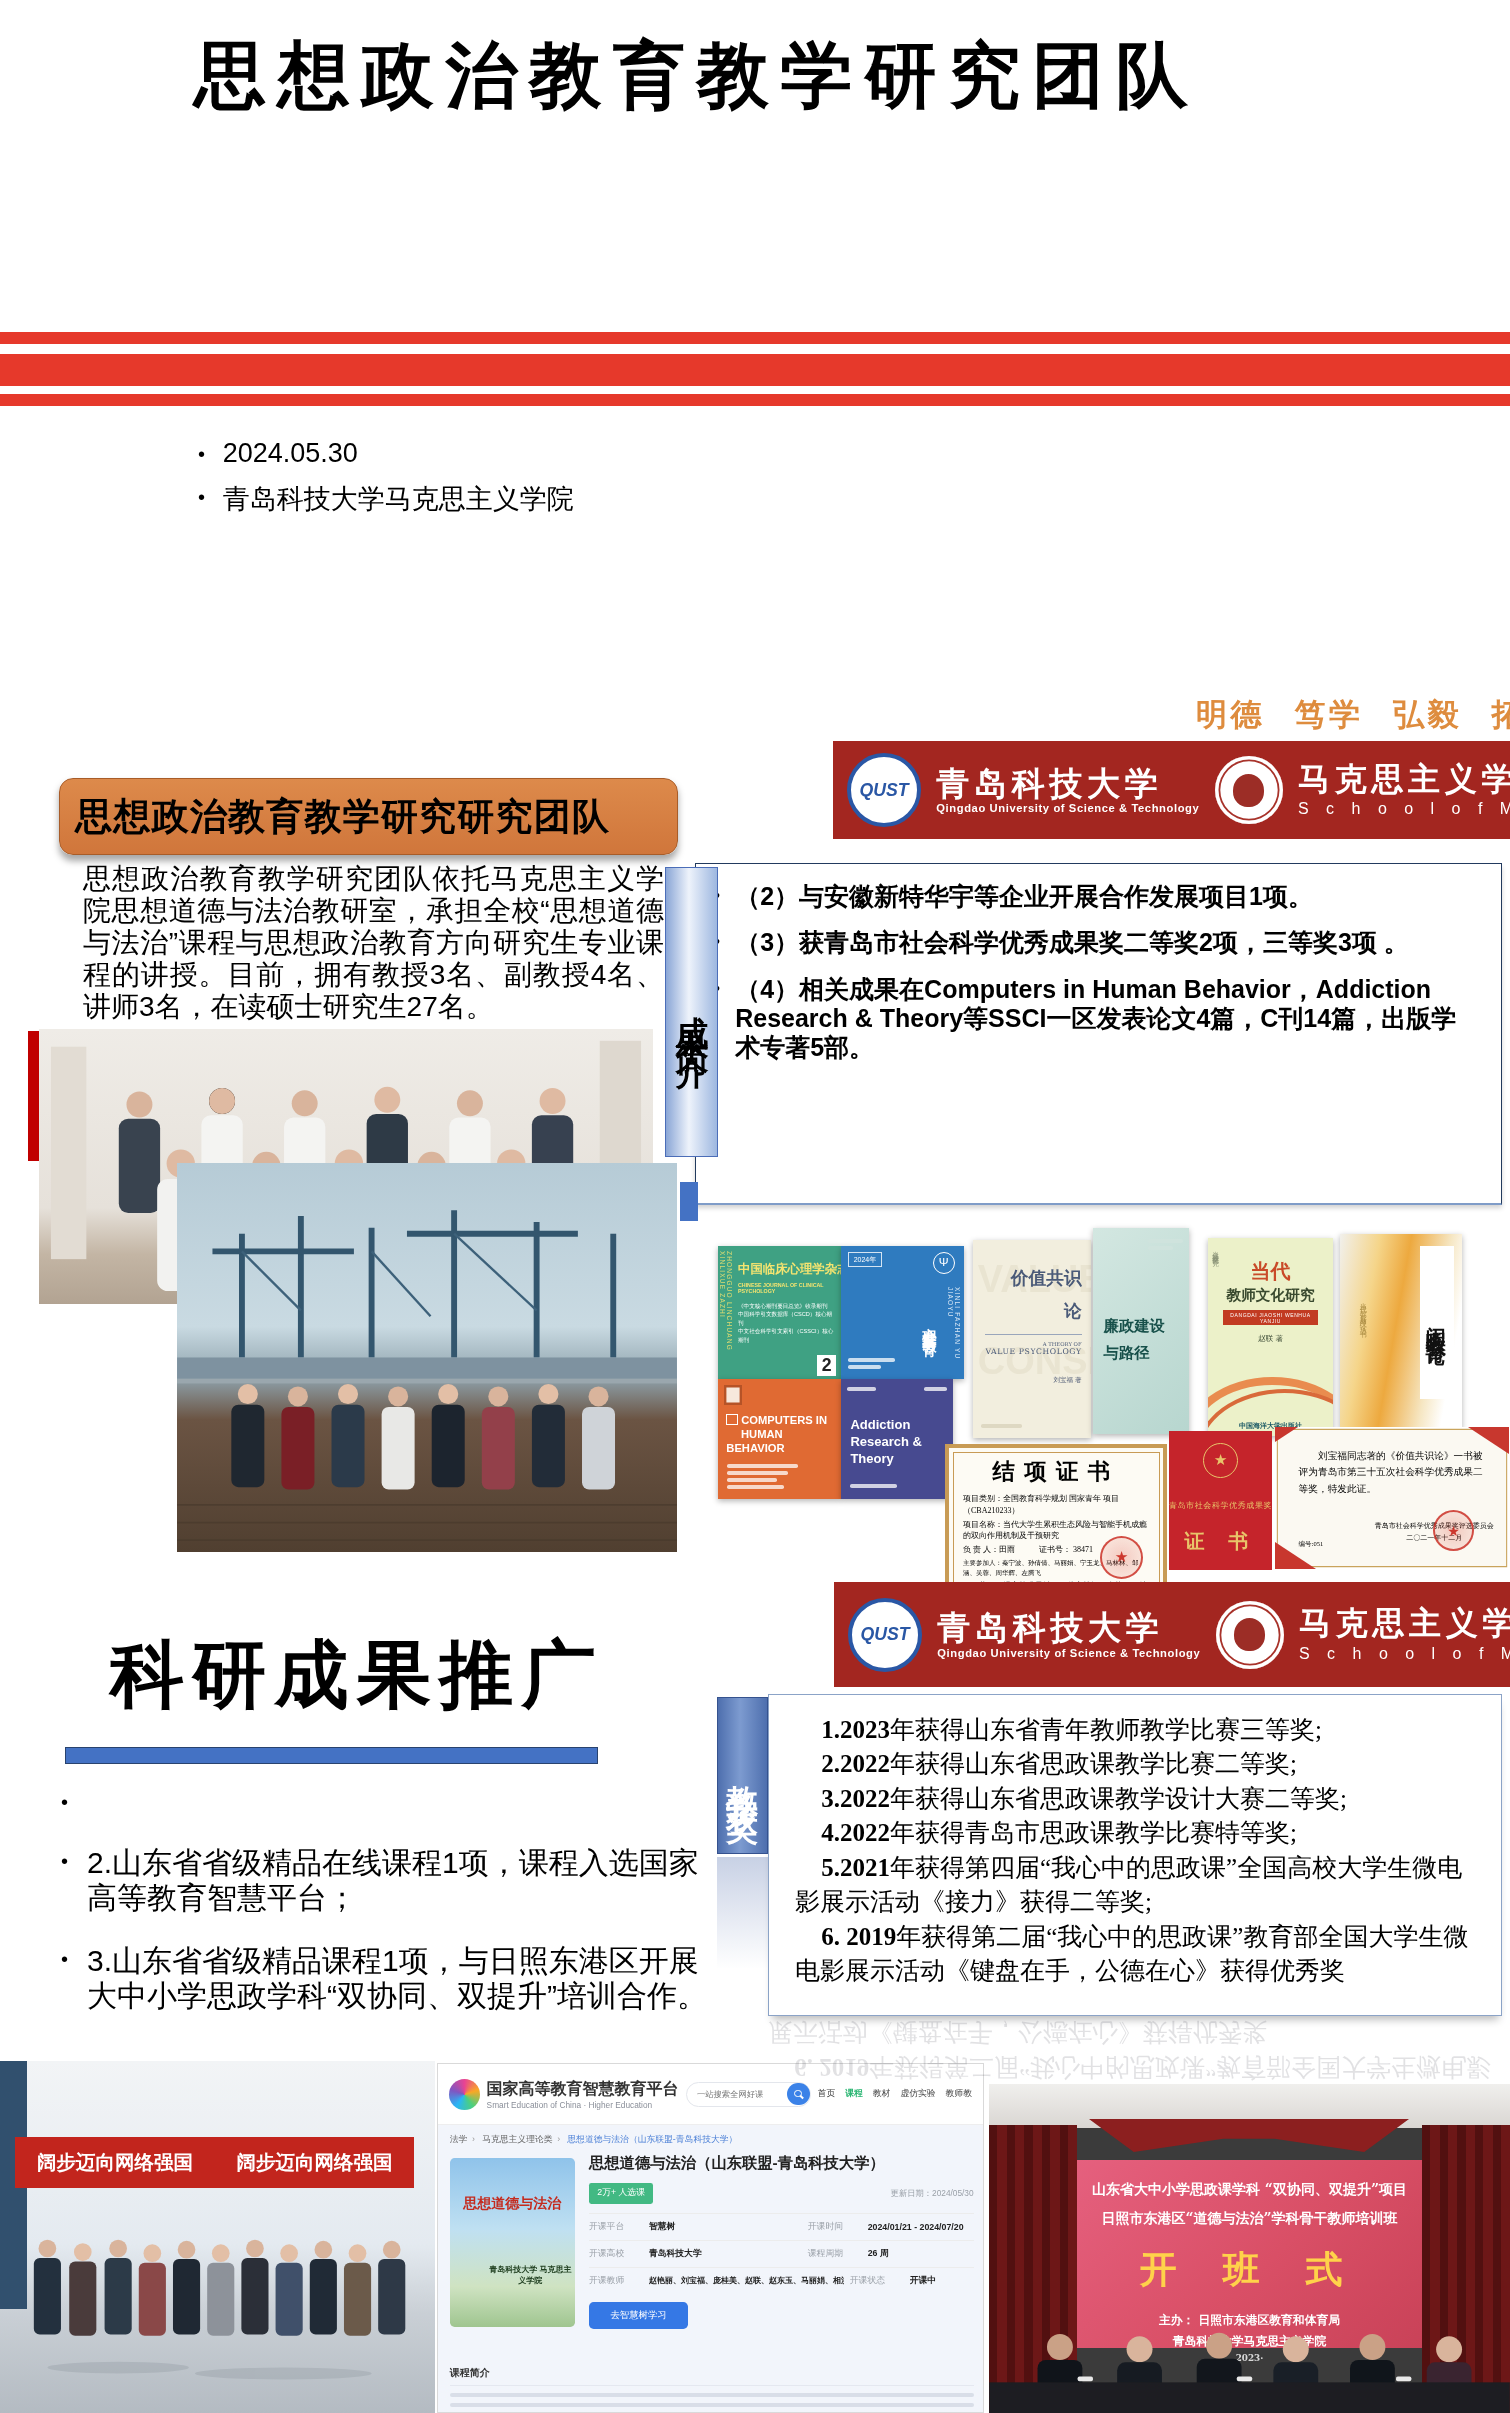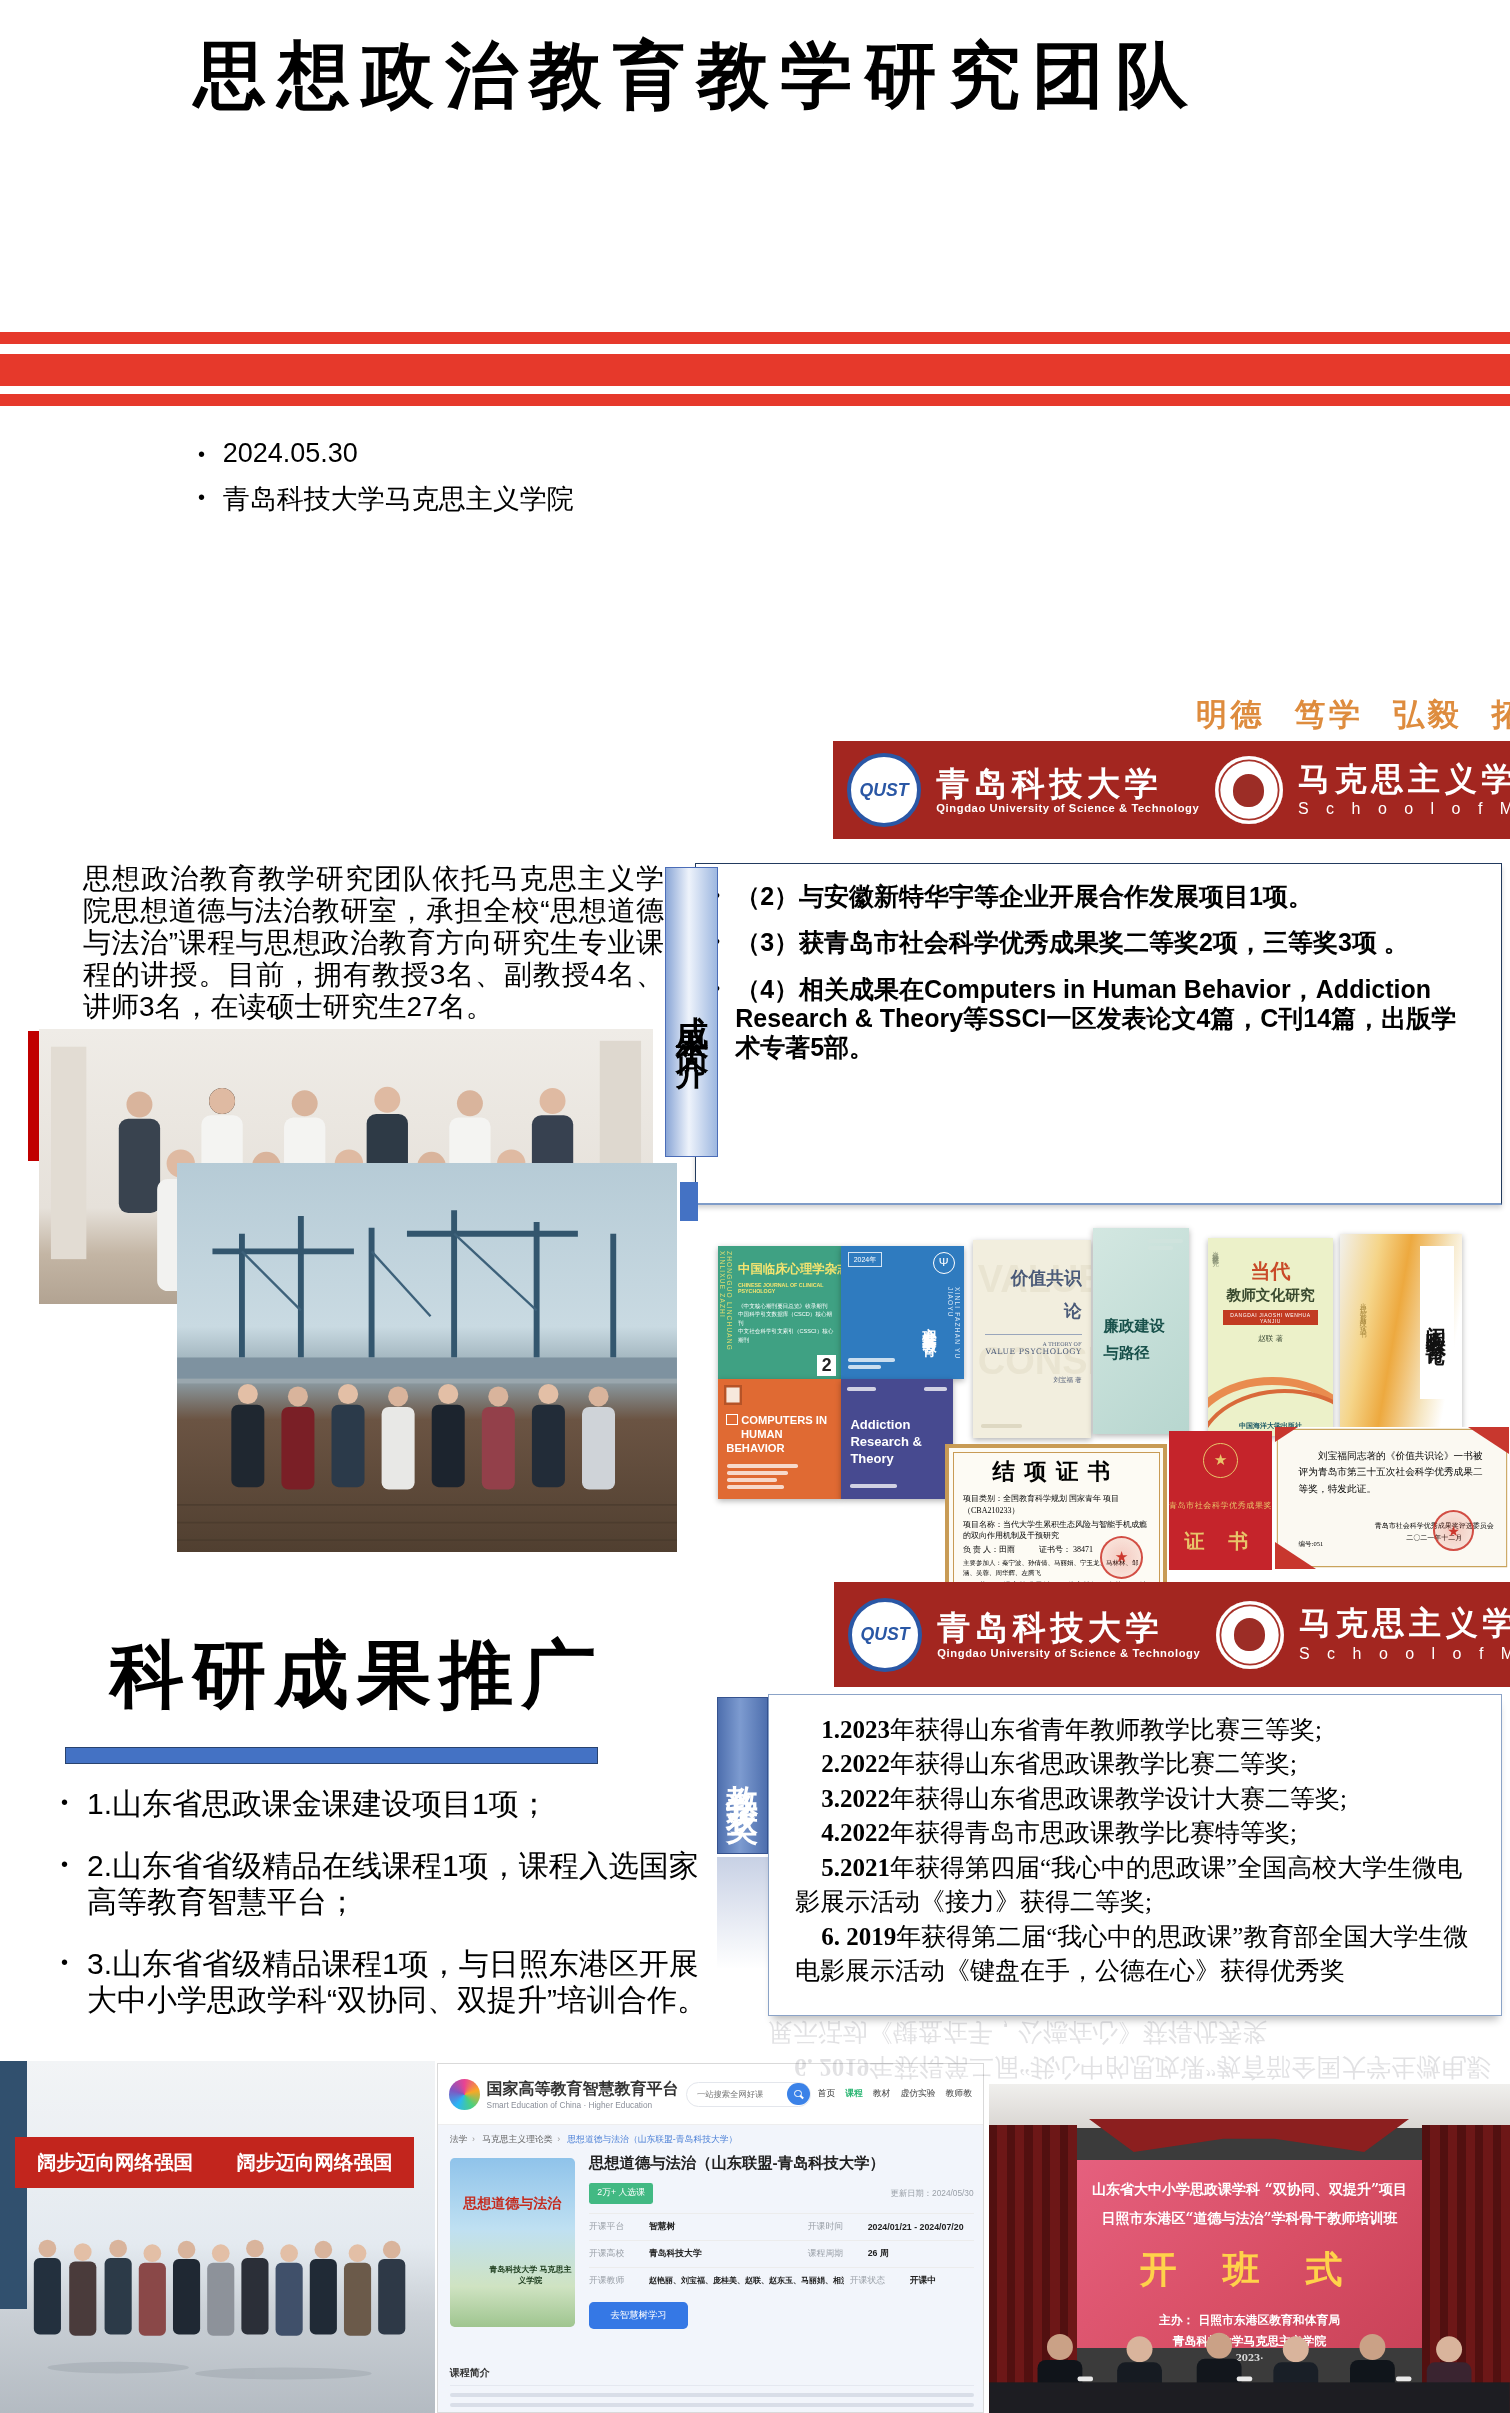--- a/index.html
+++ b/index.html
@@ -126,20 +126,21 @@
     </span>
     <span class="seal seal-marx">
         <i></i>
       </span>
     <span class="bn-col">
       <span class="bn-cn" style="font-size:32px;">马克思主义学院</span>
       <span class="bn-en2">S c h o o l   o f   M a r x i s m</span>
     </span>
   </div>
 
+  <div class="abs hdr-box" style="left:59px;top:778px;width:619px;height:77px;">思想政治教育教学研究研究团队</div>
 
   <div class="abs intro" style="left:83px;top:863px;width:581px;">思想政治教育教学研究团队依托马克思主义学院思想道德与法治教研室，承担全校“思想道德与法治”课程与思想政治教育方向研究生专业课程的讲授。目前，拥有教授3名、副教授4名、讲师3名，在读硕士研究生27名。</div>
 
   <div class="abs" style="left:28px;top:1031px;width:15.3px;height:130px;background:#C00000;"></div>
 
   <div class="abs photo" style="left:39px;top:1029px;width:614px;height:275px;background:linear-gradient(180deg,#efece7 0%,#e6e1da 65%,#c3b5a4 82%,#b2a392 100%);">
     <svg width="614" height="275" viewBox="0 0 1040 466">
       <rect x="950" y="20" width="70" height="380" fill="#ded8cf"></rect>
         <rect x="20" y="30" width="60" height="360" fill="#e2dcd3"></rect>
       <g>
@@ -381,21 +382,20 @@
       <span class="bn-cn" style="font-size:32px;">马克思主义学院</span>
       <span class="bn-en2">S c h o o l   o f   M a r x i s m</span>
     </span>
   </div>
 
   <div class="abs" style="left:65px;top:1747px;width:531px;height:15.3px;background:#4472C4;border:1.2px solid #29436E;"></div>
 
   <div class="abs s3-bullets" style="left:61px;top:1786px;width:649px;">
     <div class="li">
         <span class="dot">•</span>
-        <span>1.山东省思政课金课建设项目1项；</span>
       </div>
     <div class="li">
         <span class="dot">•</span>
         <span>2.山东省省级精品在线课程1项，课程入选国家高等教育智慧平台；</span>
       </div>
     <div class="li">
         <span class="dot">•</span>
         <span>3.山东省省级精品课程1项，与日照东港区开展大中小学思政学科“双协同、双提升”培训合作。</span>
       </div>
   </div>

